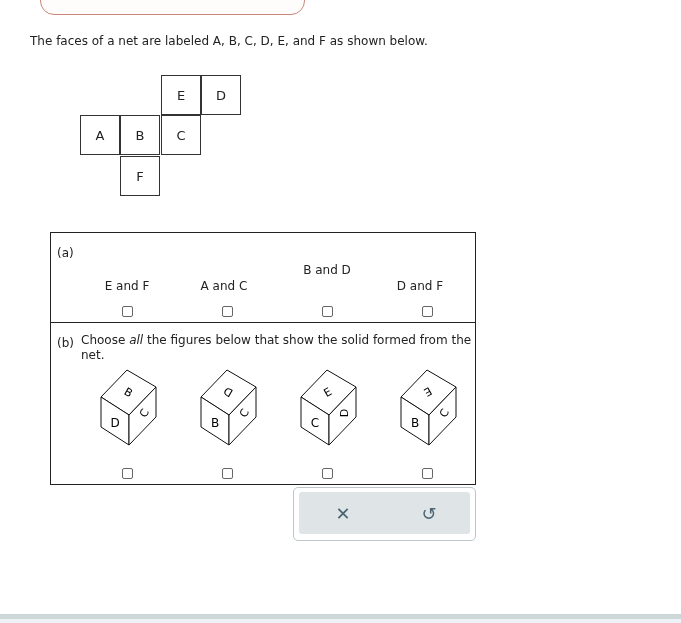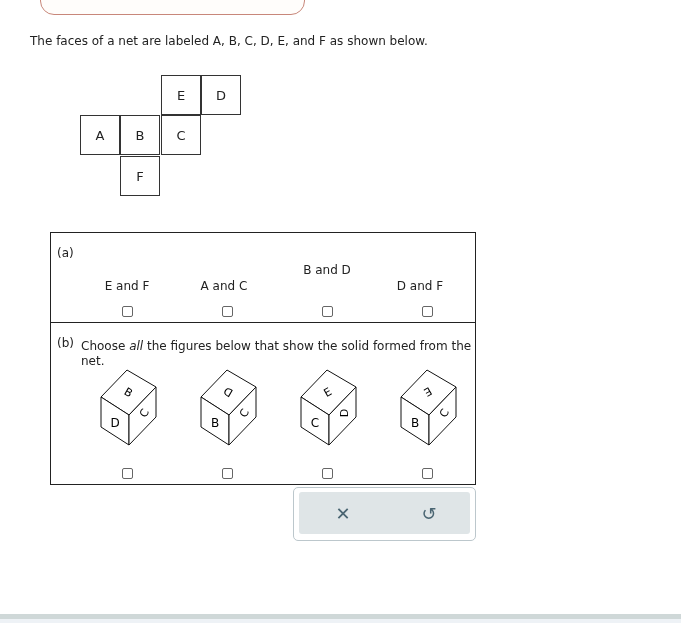--- a/index.html
+++ b/index.html
@@ -47,21 +47,21 @@
     <div class="opt" style="left:128px;top:46px">A and C</div>
     <div class="opt" style="left:231px;top:30px">B and D</div>
     <div class="opt" style="left:324px;top:46px">D and F</div>
     <div class="cb" style="left:71px;top:73px"></div>
     <div class="cb" style="left:171px;top:73px"></div>
     <div class="cb" style="left:271px;top:73px"></div>
     <div class="cb" style="left:371px;top:73px"></div>
   </div>
 
   <span class="plabel" style="top:103px">(b)</span>
-  <div class="ptext" style="top:106px">
+  <div class="ptext" style="top:100px">
     <span>Choose </span><i>all</i><span> the figures below that show the solid formed from the net.</span>
   </div>
 
   <svg class="cube" style="left:48px;top:132px" width="60" height="82">
     <polygon points="2,32 28,5 57,22 30,50" fill="#fff" stroke="#111"></polygon>
     <polygon points="2,32 30,50 30,80 2,62" fill="#fff" stroke="#111"></polygon>
     <polygon points="30,50 57,22 57,52 30,80" fill="#fff" stroke="#111"></polygon>
     <text x="29" y="31" font-size="11" text-anchor="middle" transform="rotate(30 29 28)">B</text>
     <text x="16" y="62" font-size="12" text-anchor="middle">D</text>
     <text x="45" y="52" font-size="11" text-anchor="middle" transform="rotate(-60 45 48)">C</text>

